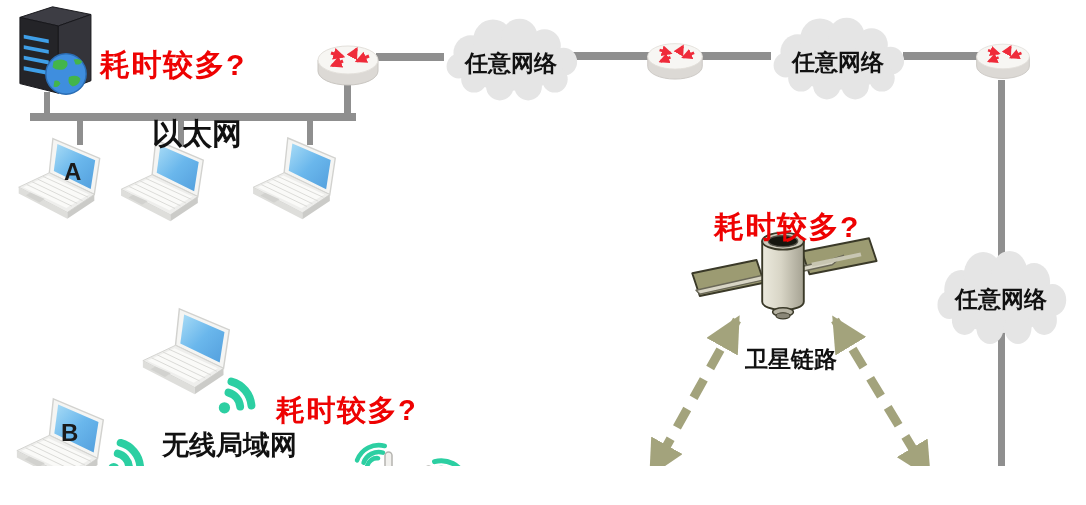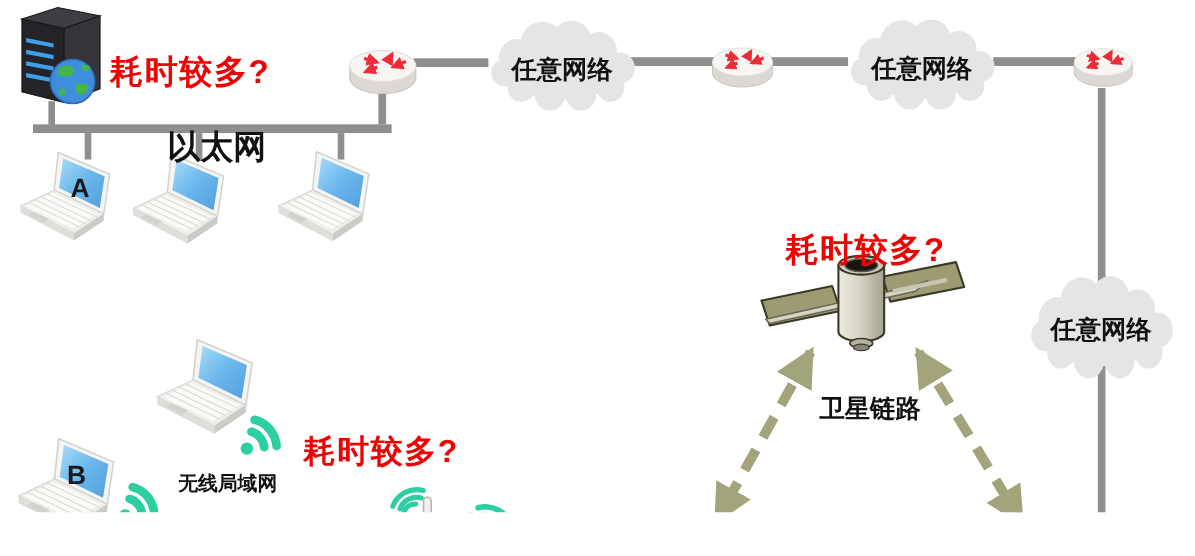--- a/index.html
+++ b/index.html
@@ -215,21 +215,21 @@
       <line x1="177" y1="20" x2="92" y2="172" marker-start="url(#mk-olv)" marker-end="url(#mk-olv)"></line>
       <line x1="275" y1="20" x2="368" y2="174" marker-start="url(#mk-olv)" marker-end="url(#mk-olv)"></line>
     </g>
   </svg>
 
   <svg class="icon" style="left:685px;top:226px;" width="196" height="104" viewBox="0 0 200 110">
       <use href="#g-sat"></use>
     </svg>
 
   <div class="warn" style="left:714px;top:188px;font-size:30px;">耗时较多?</div>
-  <div class="lbl" style="left:745px;top:356px;font-size:23px;">卫星链路</div>
+  <div class="lbl" style="left:745px;top:344px;font-size:23px;">卫星链路</div>
 
   <svg class="icon" style="left:572px;top:464px;" width="86" height="53" viewBox="0 0 90 55">
       <use href="#g-dish"></use>
     </svg>
   <svg class="icon" style="left:933px;top:466px;transform:scaleX(-1);" width="78" height="48" viewBox="0 0 90 55">
       <use href="#g-dish"></use>
     </svg>
 
   <svg class="icon" style="left:140px;top:308px;" width="96" height="90" viewBox="0 0 100 92">
       <use href="#g-laptop"></use>
@@ -243,21 +243,21 @@
       <use href="#g-wifi"></use>
     </svg>
   <svg class="icon" style="left:106px;top:427px;" width="42" height="52" viewBox="0 0 38 46">
       <use href="#g-wifi"></use>
     </svg>
   <svg class="icon" style="left:186px;top:462px;transform:rotate(-14deg);" width="56" height="54" viewBox="0 0 38 46">
       <use href="#g-wifi"></use>
     </svg>
 
   <div class="warn" style="left:276px;top:372px;font-size:29px;">耗时较多?</div>
-  <div class="lbl" style="left:162px;top:427px;font-size:18px;text-align:right;">无线局域网</div>
+  <div class="lbl" style="left:162px;top:427px;font-size:27px;text-align:right;">无线局域网</div>
 
   <svg class="icon" style="left:348px;top:420px;" width="40" height="58" viewBox="0 0 52 58">
       <use href="#g-arcs"></use>
     </svg>
   <svg class="icon" style="left:431px;top:436px;transform:scaleX(-1);" width="44" height="58" viewBox="0 0 52 58">
       <use href="#g-arcs"></use>
     </svg>
   <svg class="icon" style="left:333px;top:442px;" width="130" height="64" viewBox="0 0 130 64">
       <use href="#g-ap"></use>
     </svg>

